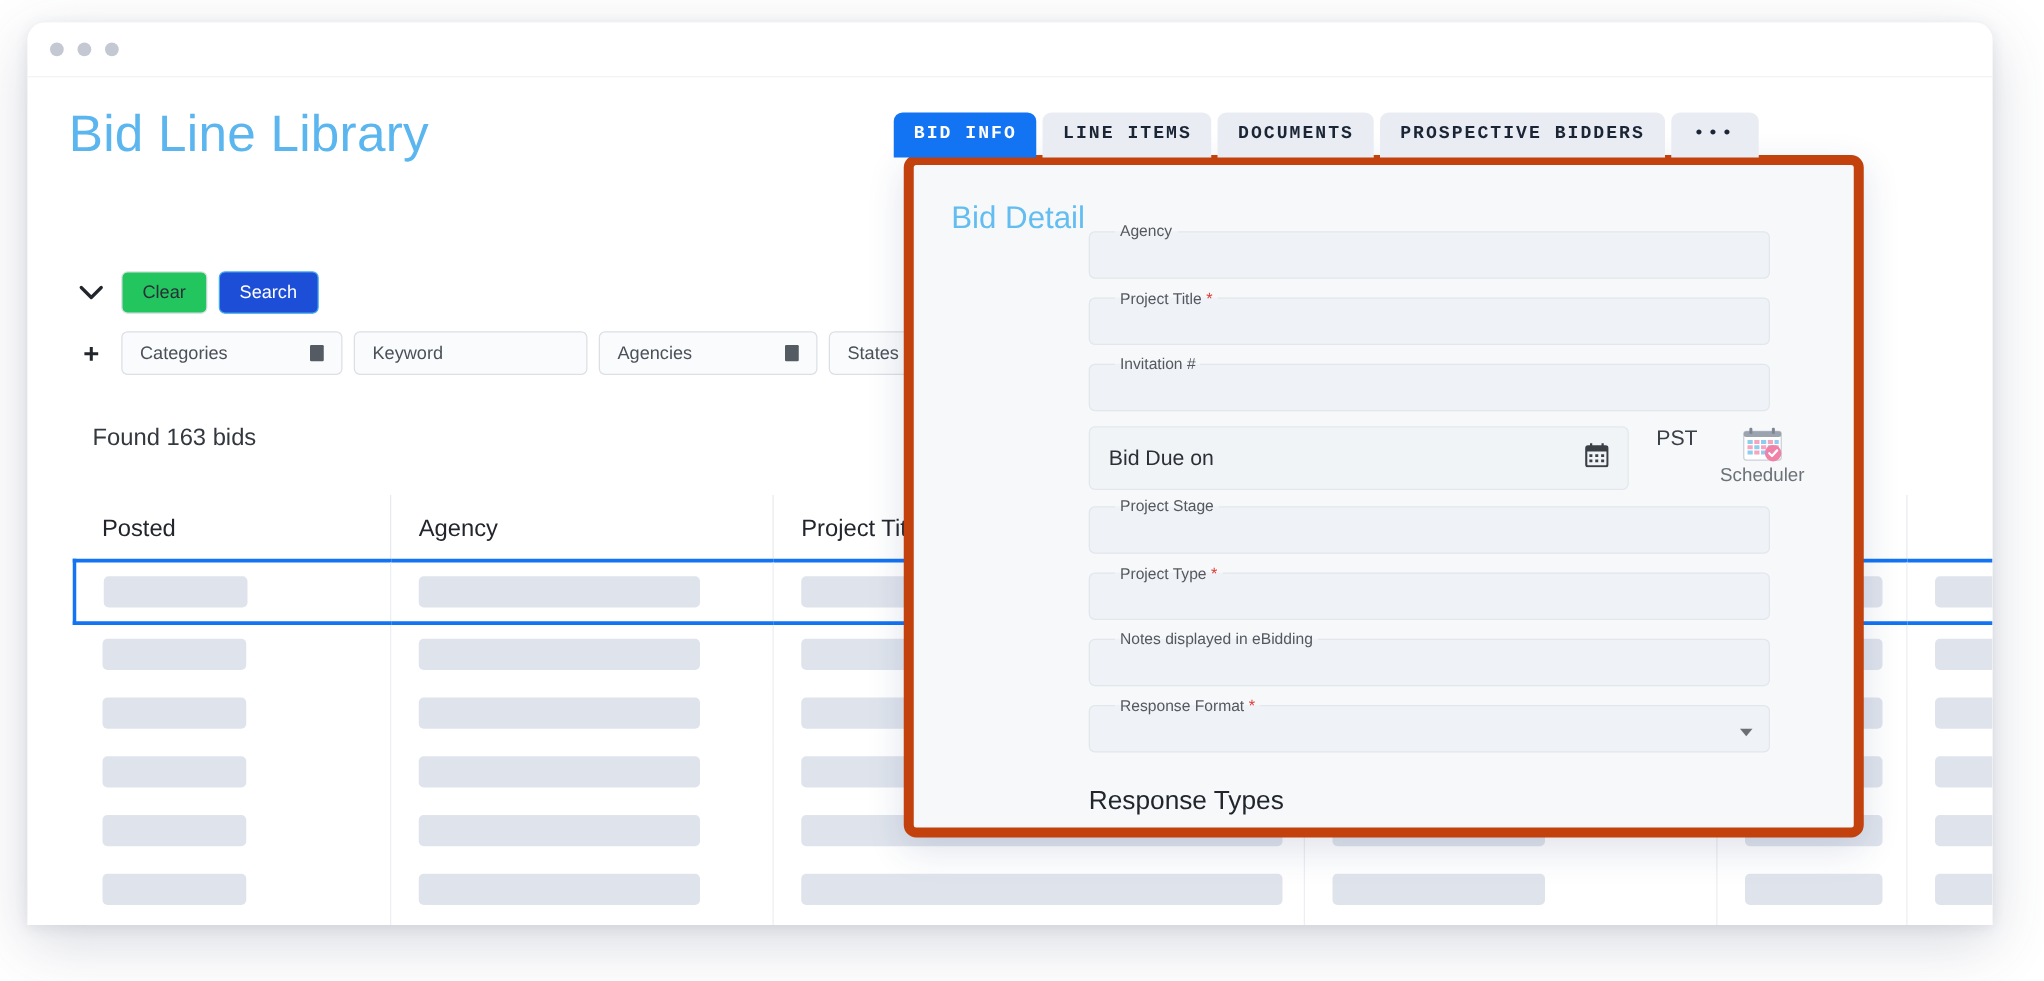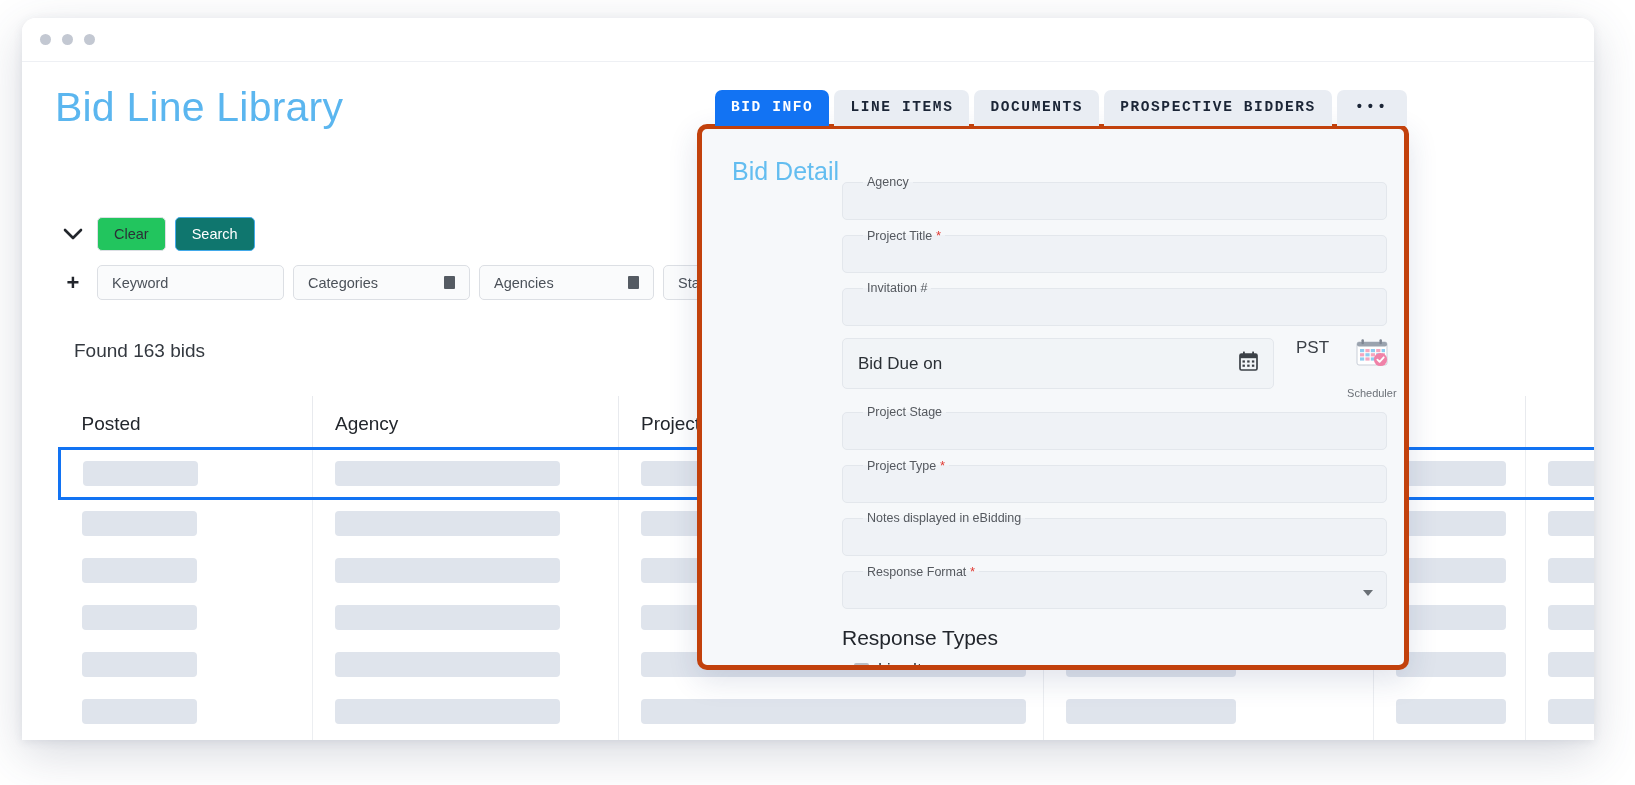--- a/index.html
+++ b/index.html
@@ -61,21 +61,21 @@
     font-size: 14.5px;
     padding: 7px 16px;
     border-radius: 5px;
     border: 1px solid #dcdfe4;
     background: #22c55e;
     color: #2b2f36;
     cursor: pointer;
     line-height: 1.25;
   }
   .btn.primary {
-    background: #0f766e; border-color: #42aaea; color: #ffffff;
+    background: #1d4ed8; border-color: #42aaea; color: #ffffff;
   }
 
   
   #filter-row {
     position: absolute; left: 36px; top: 203px;
     display: flex; align-items: center; gap: 9px;
   }
   #plus-toggle {
     width: 30px; height: 30px;
     display: flex; align-items: center; justify-content: center;
@@ -171,24 +171,24 @@
   }
   .tab.active {
     background: #1273f3;
     color: #ffffff;
   }
   .tab.more { letter-spacing: 2.5px; padding: 9px 18px 10px; }
 
   
   #bid-modal {
     position: absolute;
-    left: 697px; top: 124px;
-    width: 712px; height: 546px;
+    left: 723px; top: 124px;
+    width: 768px; height: 546px;
     background: #f6f8fa;
-    border: 5px solid #c2410c;
+    border: 8px solid #c2410c;
     border-radius: 10px;
     z-index: 35;
     overflow: hidden;
     box-shadow: 0 10px 30px rgba(35,60,110,.14);
   }
   #modal-title {
     position: absolute; left: 30px; top: 28px;
     font-size: 25px; color: #63bdf0; font-weight: 400;
   }
   #form-area {
@@ -244,21 +244,21 @@
   }
   #pst-label {
     font-size: 17px; color: #3b4047;
     margin: 0 18px 0 22px;
   }
   #scheduler-btn {
     display: flex; flex-direction: column;
     align-items: center; cursor: pointer;
   }
   #scheduler-btn .cal-wrap { position: relative; width: 34px; height: 31px; }
-  #scheduler-label { font-size: 11px; color: #6c7178; margin-top: 18px; }
+  #scheduler-label { font-size: 15px; color: #6c7178; margin-top: 0; }
 
   #response-types-heading {
     position: absolute;
     left: 140px; top: 497px;
     font-size: 21px; color: #22262c;
   }
   #line-item-row {
     position: absolute;
     left: 152px; top: 532px;
     display: flex; align-items: center; gap: 9px;
@@ -290,27 +290,27 @@
           <path d="M2 2 L10 10 L18 2" fill="none" stroke="#22262c" stroke-width="2.6" stroke-linecap="round" stroke-linejoin="round"></path>
         </svg>
       </div>
       <button class="btn">Clear</button>
       <button class="btn primary">Search</button>
     </div>
 
     <div id="filter-row">
       <div id="plus-toggle">+</div>
 
-      <div class="chip" style="width:187px">
-        <span>Keyword</span>
-      </div>
-
       <div class="chip" style="width:177px">
         <span>Categories</span>
         <span class="sq"></span>
+      </div>
+
+      <div class="chip" style="width:187px">
+        <span>Keyword</span>
       </div>
 
       <div class="chip" style="width:148px">
         <span>Agencies</span>
         <span class="sq"></span>
       </div>
 
       <div class="chip" style="width:177px">
         <span>States</span>
         <span class="sq"></span>

